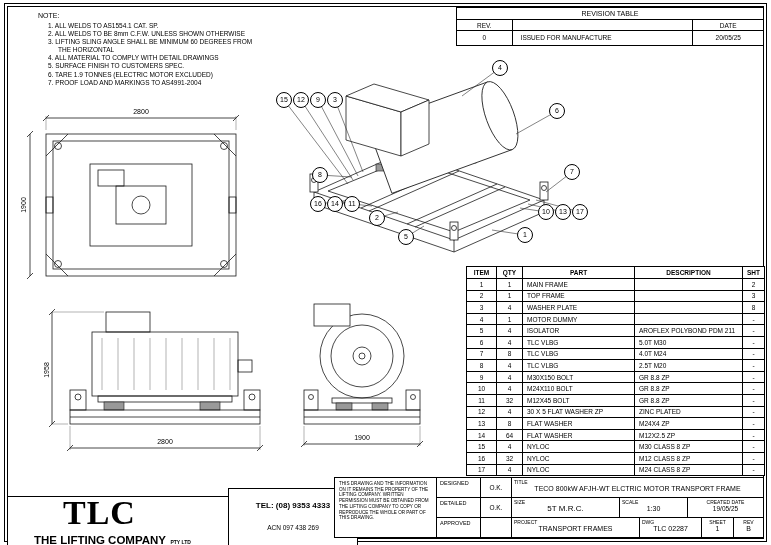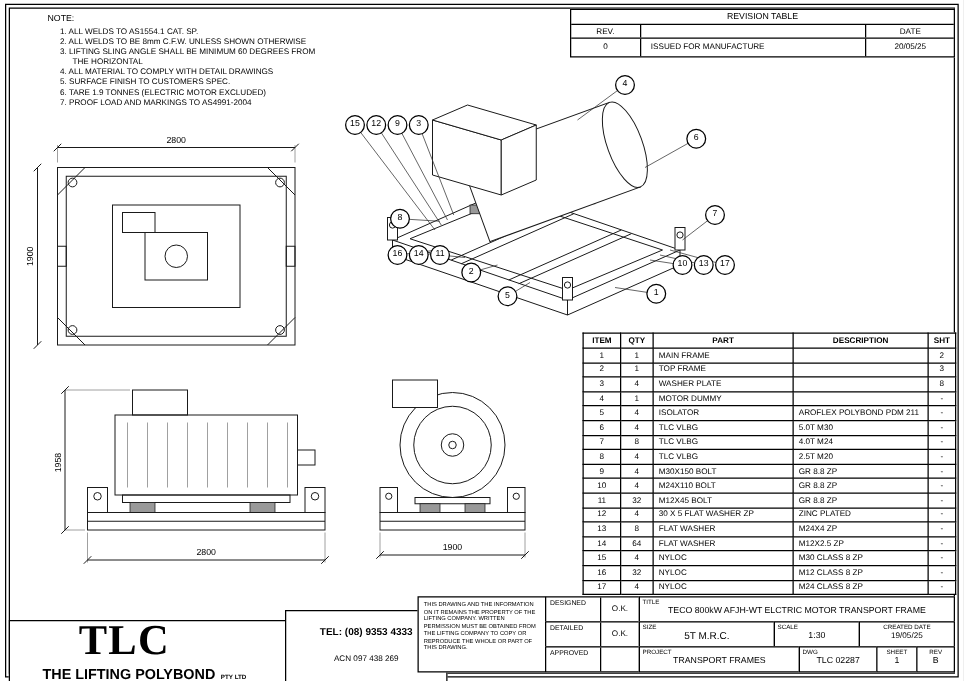--- a/index.html
+++ b/index.html
@@ -368,21 +368,21 @@
           <td class="c2">NYLOC</td>
           <td class="c3">M24 CLASS 8 ZP</td>
           <td class="c4">-</td>
         </tr>
       </tbody>
   </table>
 
   <div class="tb-cell" style="left:7px;top:496px;width:263px;height:61px">
     <div class="logo">TLC</div>
     <div class="company-line">
-      <span class="company">THE LIFTING POLYBOND</span>
+      <span class="company">THE LIFTING COMPANY</span>
       <span class="company-suffix">PTY LTD</span>
     </div>
   </div>
   <div class="tb-cell" style="left:228px;top:488px;width:130px;height:61px">
     <div class="tel">TEL: (08) 9353 4333</div>
     <div class="acn">ACN 097 438 269</div>
   </div>
   <div class="tb-cell" style="left:334px;top:477px;width:103px;height:61px">
     <div class="legal">THIS DRAWING AND THE INFORMATION ON IT REMAINS THE PROPERTY OF THE LIFTING COMPANY. WRITTEN PERMISSION MUST BE OBTAINED FROM THE LIFTING COMPANY TO COPY OR REPRODUCE THE WHOLE OR PART OF THIS DRAWING.</div>
   </div>

